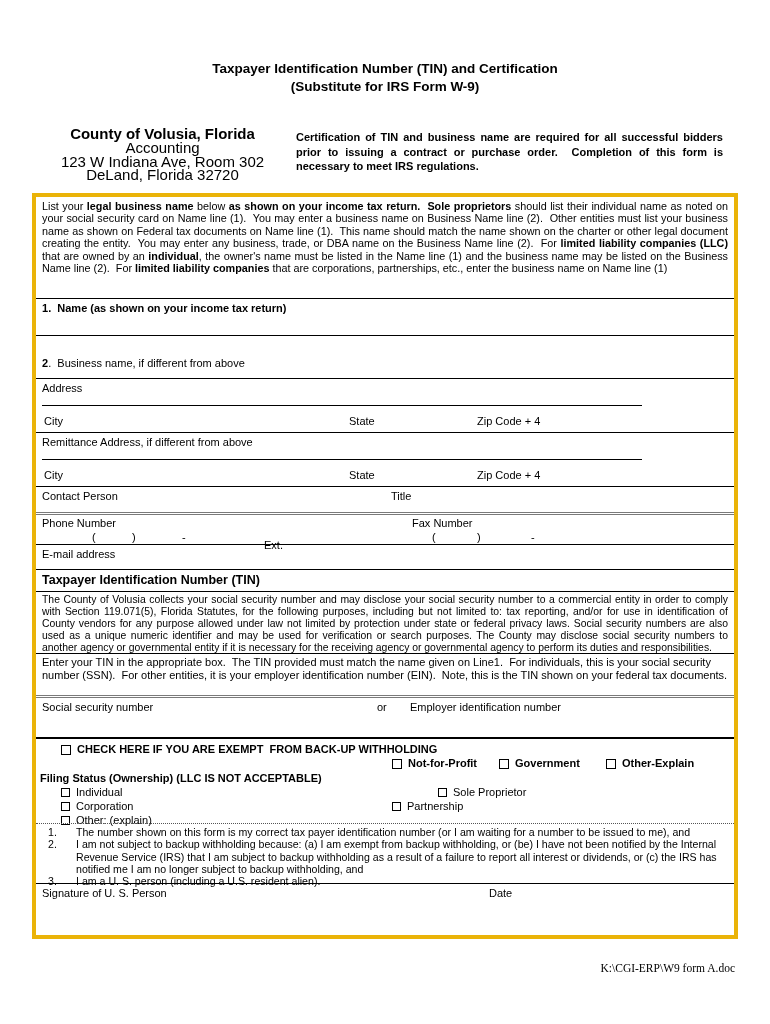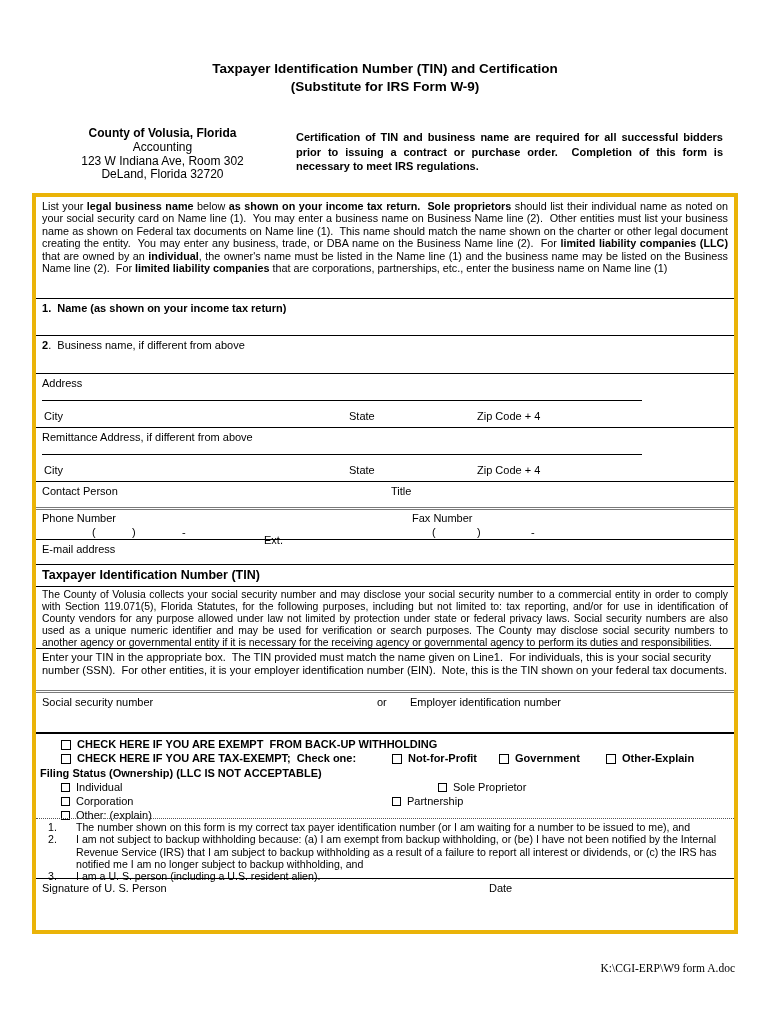--- a/index.html
+++ b/index.html
@@ -11,42 +11,42 @@
   }
   .pw { white-space:pre-wrap; }
 
   .doc-title {
     position:absolute; top:60px; left:0; width:100%;
     text-align:center; font-weight:bold; font-size:13.5px; line-height:18px;
   }
 
   .org-block {
     position:absolute; top:127px; left:55px; width:215px;
-    text-align:center; font-size:12px; line-height:13.8px;
+    text-align:center; font-size:15px; line-height:13.8px;
   }
   .org-block .org-name { font-weight:bold; }
 
   .notice-block {
     position:absolute; top:130px; left:296px; width:427px;
     font-size:11px; font-weight:bold; line-height:14.6px; text-align:justify;
   }
 
   .form-table {
     position:absolute; left:32px; top:193px; width:706px;
     border:4px solid #eab308; background:#fff; font-size:11px;
   }
   .row { position:relative; border-top:1px solid #000; }
   .row.first { border-top:none; }
   .row.sep-gray { border-top:3px double #7a7a7a; }
   .row.sep-dark { border-top:2px solid #000; }
   .row.sep-dotted { border-top:1px dotted #555; }
 
   .r-instr { height:101px; padding:3px 6px 0 6px; font-size:10.8px; line-height:12.4px; text-align:justify; overflow:hidden; }
   .r-name { height:37px; padding:3px 6px;font-weight:bold; }
-  .r-biz  { height:38px; padding:3px 6px; }
+  .r-biz  { height:38px; padding:21px 6px; }
   .r-addrblock { height:54px; }
   .r-contact { height:26px; }
   .r-phone { height:32px; }
   .r-email { height:25px; padding:3px 6px; }
   .r-tinhead { height:22px; padding:3px 6px; font-weight:bold; font-size:12.5px; }
   .r-privacy { height:62px; padding:2px 6px 0 6px; font-size:10.4px; line-height:12.1px; text-align:justify; overflow:hidden; }
   .r-tininstr { height:42px; padding:2px 6px 0 6px; line-height:13px; }
   .r-ssn { height:42px; }
   .r-check { height:86px; }
   .r-certhead { height:17px; padding:2px 6px; font-weight:bold; }
@@ -182,23 +182,20 @@
   <div class="row sep-gray r-ssn">
     <span class="abs lbl-tl">Social security number</span>
     <span class="abs or-lbl">or</span>
     <span class="abs ein-lbl">Employer identification number</span>
   </div>
 
   <div class="row sep-dark r-check">
     <span class="chk-line bold cl1">
       <span class="cb big"></span><span class="pw">CHECK HERE IF YOU ARE EXEMPT  FROM BACK-UP WITHHOLDING</span>
     </span>
-    <span class="chk-line bold cl2">
-      <span class="cb big"></span><span class="pw">CHECK HERE IF YOU ARE TAX-EXEMPT;  Check one:</span>
-    </span>
     <span class="chk-line bold opt-nfp">
       <span class="cb big"></span><span>Not-for-Profit</span>
     </span>
     <span class="chk-line bold opt-gov">
       <span class="cb big"></span><span>Government</span>
     </span>
     <span class="chk-line bold opt-oth">
       <span class="cb big"></span><span>Other-Explain</span>
     </span>
     <span class="chk-line cl3 pw">Filing Status (Ownership)  (LLC IS NOT ACCEPTABLE)</span>

